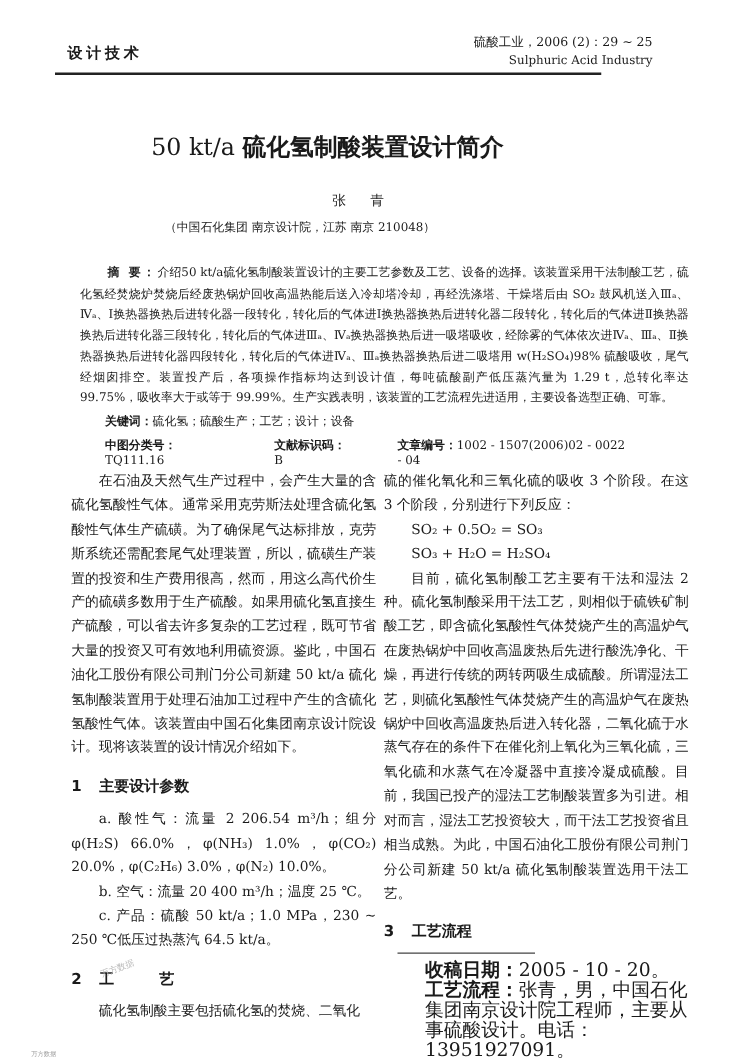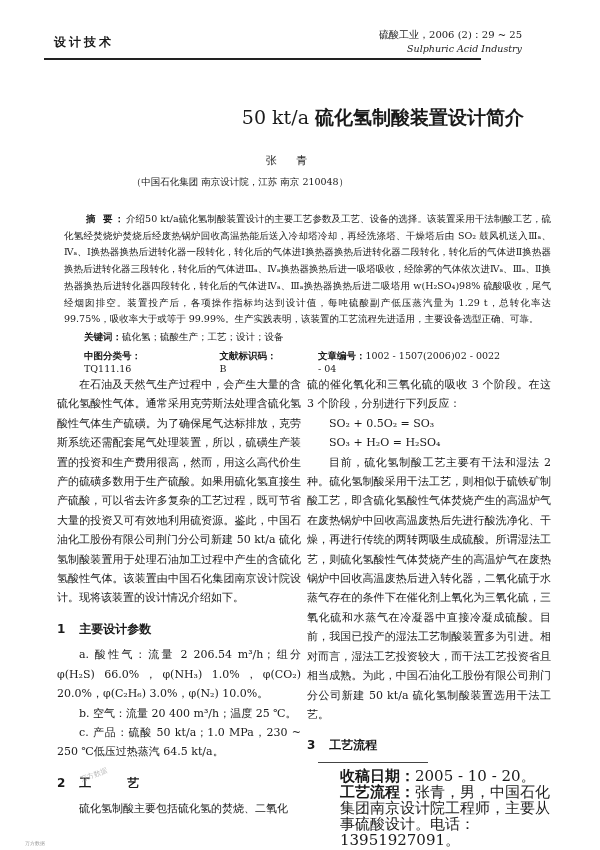--- a/index.html
+++ b/index.html
@@ -4,23 +4,23 @@
   <style>
     html, body { margin: 0; padding: 0; }
     body {
       width: 600px; height: 850px; background: #ffffff; position: relative;
       overflow: hidden; color: #1a1a1a;
       font-family: "DejaVu Serif", "Liberation Serif", serif;
     }
     .abs { position: absolute; }
     .section-tag { left: 54px; top: 34px; font-size: 12px; font-weight: bold; letter-spacing: 3px; font-family: "DejaVu Sans", sans-serif; }
     .journal { right: 78px; top: 28px; text-align: right; font-size: 10px; line-height: 14px; }
-    .journal .en { font-style: italic; font-size: 9.5px; }
+    .journal .en { font-size: 9.5px; }
     .rule-top { left: 44px; top: 58px; width: 437px; height: 2px; background: #222; }
-    .title { left: 0; width: 524px; top: 105px; text-align: right; font-size: 19px; font-weight: bold; }
+    .title { left: 0; width: 524px; top: 105px; text-align: center; font-size: 19px; font-weight: bold; }
     .title .num { font-weight: normal; }
     .author { left: 0; width: 581px; top: 153px; text-align: center; font-size: 11px; letter-spacing: 8px; }
     .affil { left: 0; width: 480px; top: 176px; text-align: center; font-size: 9.5px; }
     .abstract { left: 64px; top: 211px; width: 487px; font-size: 9.5px; line-height: 16.7px; text-align: justify; }
     .abstract .lbl { font-weight: bold; margin-left: 22px; letter-spacing: 2px; }
     .kw { left: 84px; top: 331px; font-size: 9.5px; }
     .kw .lbl, .cls .lbl { font-weight: bold; }
     .cls { left: 84px; top: 350px; font-size: 9.5px; width: 460px; display: flex; }
     .cls span.grp { margin-right: 40px; }
     .col { top: 375px; width: 244px; font-size: 11px; line-height: 19.4px; text-align: justify; }

